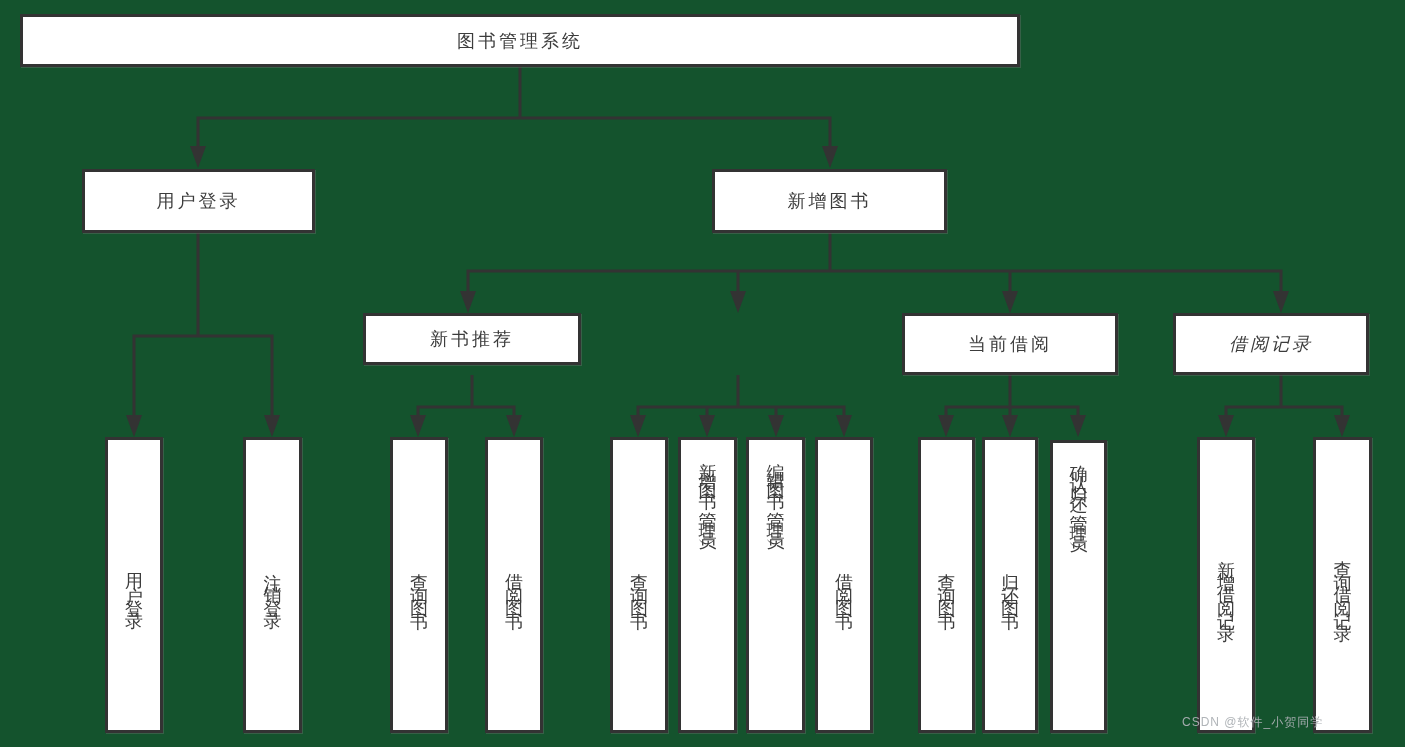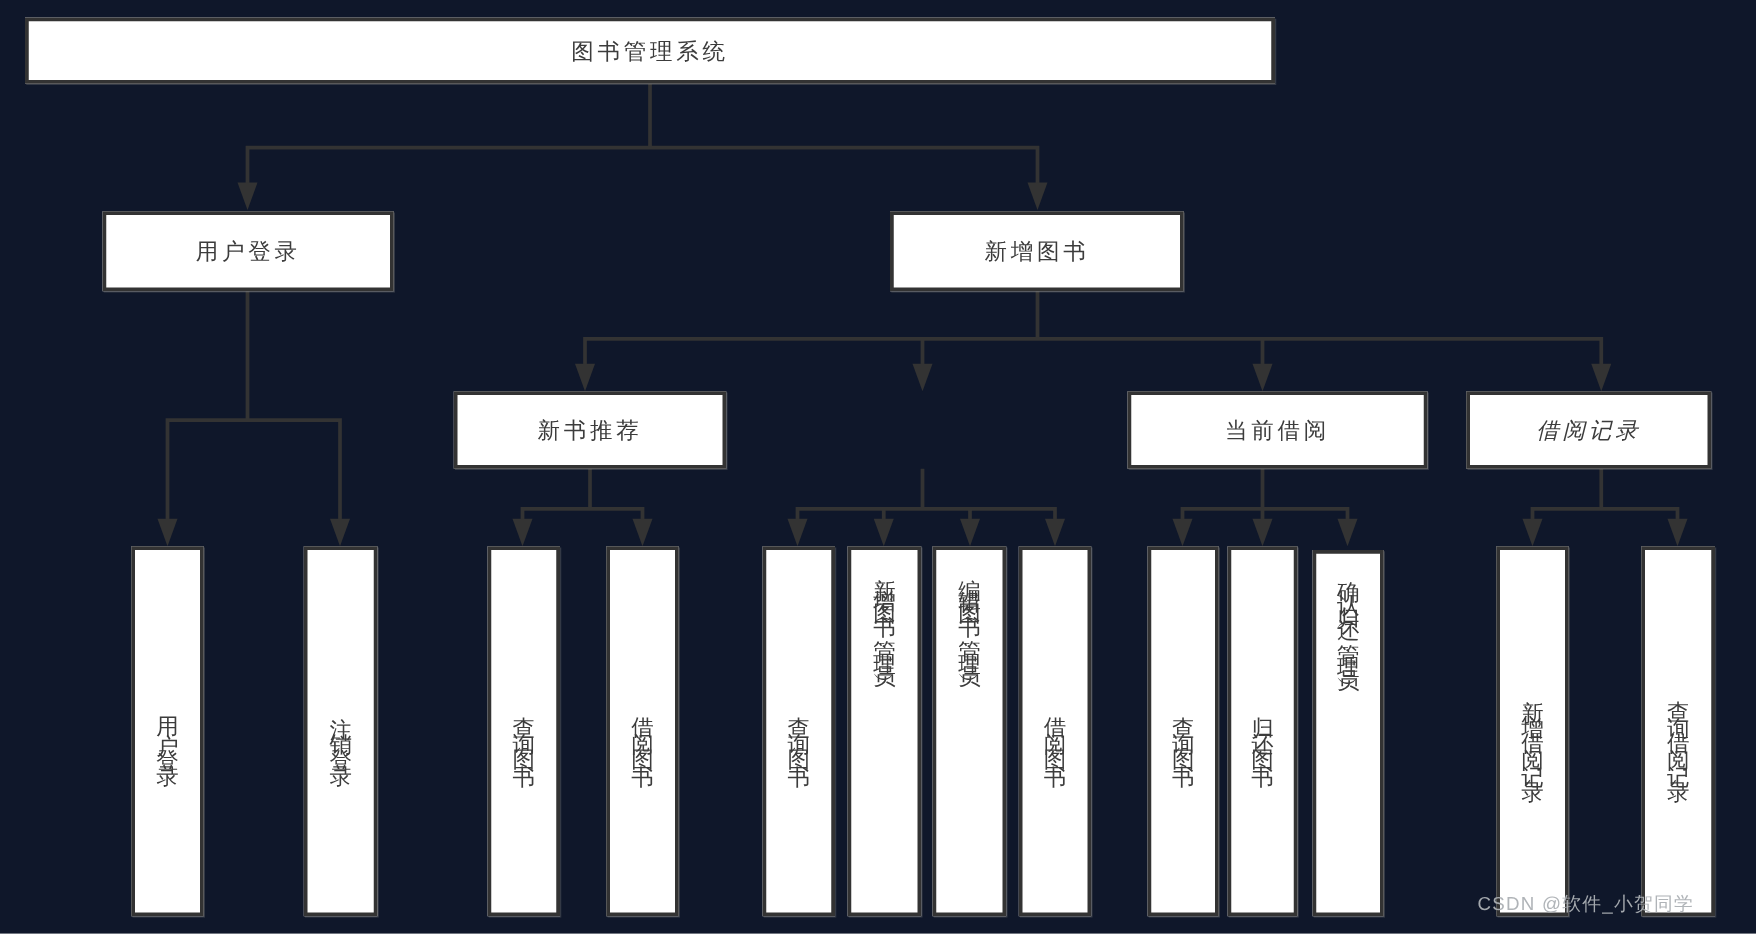--- a/index.html
+++ b/index.html
@@ -4,21 +4,21 @@
 <style>
   html, body {
     margin: 0;
     padding: 0;
     background: #ffffff;
   }
   .stage {
     position: relative;
     width: 1405px;
     height: 747px;
-    background: #0f172a;
+    background: #14532d;
     font-family: "Liberation Sans", "DejaVu Sans", sans-serif;
     overflow: hidden;
   }
   .connectors {
     position: absolute;
     left: 0;
     top: 0;
     width: 1405px;
     height: 747px;
     z-index: 1;
@@ -49,21 +49,21 @@
   }
   .v-box.long {
     letter-spacing: 10px;
     justify-content: flex-start;
     padding-top: 8px;
   }
   .watermark {
     position: absolute;
     left: 1182px;
     top: 714px;
-    font-size: 15px;
+    font-size: 12px;
     letter-spacing: 1px;
     color: rgba(172, 176, 180, 0.95);
     z-index: 3;
     white-space: nowrap;
   }
 </style>
 </head>
 <body>
 
 <div class="stage">
@@ -106,22 +106,22 @@
       <polygon points="1218,415 1234,415 1226,437"></polygon>
       <polygon points="1334,415 1350,415 1342,437"></polygon>
     </g>
   </svg>
 
   <div class="box h-box" style="left:20px; top:14px; width:1000px; height:53px;">图书管理系统</div>
 
   <div class="box h-box" style="left:82px; top:169px; width:233px; height:64px;">用户登录</div>
   <div class="box h-box" style="left:712px; top:169px; width:235px; height:64px;">新增图书</div>
 
-  <div class="box h-box" style="left:363px; top:313px; width:218px; height:62px;">新书推荐</div>
-  <div class="box h-box" style="left:902px; top:313px; width:240px; height:62px;">当前借阅</div>
+  <div class="box h-box" style="left:363px; top:313px; width:218px; height:52px;">新书推荐</div>
+  <div class="box h-box" style="left:902px; top:313px; width:216px; height:62px;">当前借阅</div>
   <div class="box h-box" style="left:1173px; top:313px; width:196px; height:62px;font-style:italic;">借阅记录</div>
 
   <div class="box v-box" style="left:105px; top:437px; width:58px; height:296px;">用户登录</div>
   <div class="box v-box" style="left:243px; top:437px; width:59px; height:296px;">注销登录</div>
 
   <div class="box v-box" style="left:390px; top:437px; width:58px; height:296px;">查询图书</div>
   <div class="box v-box" style="left:485px; top:437px; width:58px; height:296px;">借阅图书</div>
 
   <div class="box v-box" style="left:610px; top:437px; width:58px; height:296px;">查询图书</div>
   <div class="box v-box long" style="left:678px; top:437px; width:59px; height:296px;">新增图书（管理员）</div>

